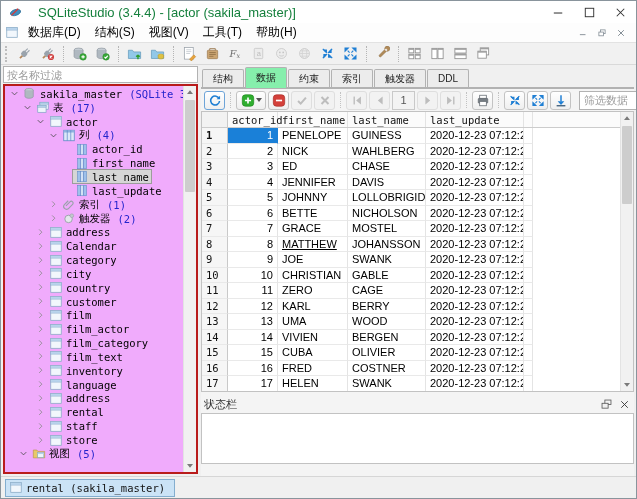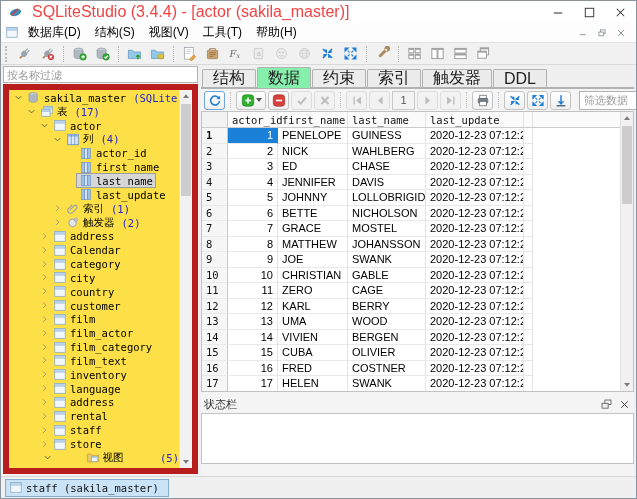--- a/index.html
+++ b/index.html
@@ -4,21 +4,21 @@
 <style>
   *{margin:0;padding:0;box-sizing:border-box}
   html,body{width:637px;height:499px;background:#e8e8e8}
   #window{position:relative;width:637px;height:499px;border:1px solid #89949c;background:#f0f0f0;
           font-family:"Liberation Sans",sans-serif;color:#000;overflow:hidden}
   .ic{display:inline-flex;align-items:center;justify-content:center}
   .ic svg{display:block}
 
   
   .titlebar{height:22px;background:#ffffff;display:flex;align-items:center;padding-left:6px}
-  .title-text{font-size:16px;margin-left:9px;color:#ef4444}
+  .title-text{font-size:13px;margin-left:15px;color:#15803d}
   .win-controls{margin-left:auto;display:flex;height:22px}
   .win-btn{width:31px;height:22px;display:flex;align-items:center;justify-content:center}
 
   
   .menubar{height:19px;background:#fdfdfd;display:flex;align-items:center;padding-left:2px;font-size:12px}
   .menu-item{padding:1px 7px;white-space:nowrap}
   .mdi-controls{margin-left:auto;display:flex;gap:8px;padding-right:10px;align-items:center}
 
   
   .toolbar{height:23px;background:#f1f1f1;border-top:1px solid #e2e2e2;border-bottom:1px solid #d9d9d9;
@@ -29,40 +29,40 @@
 
   
   .body{display:flex;height:411px}
   .sidebar{width:199px;display:flex;flex-direction:column;padding:1px 2px 2px 2px}
   .panel-header{height:18px;display:flex;align-items:center;font-size:11px;color:#333;padding:0 3px}
   .panel-icons{margin-left:auto;display:flex;gap:4px}
   .panel-icons .ic{width:14px;height:14px}
   .filter-input{height:17px;margin:0 0 1px 0;border:1px solid #b2b2b2;background:#fff;font-size:11px;
                 padding:0 3px;font-family:"Liberation Sans",sans-serif;width:100%}
   .filter-input::placeholder{color:#9a9a9a}
-  .tree{flex:1;background:#fde047;border:6px solid #b91c1c;display:flex;overflow:hidden}
+  .tree{flex:1;background:#f0abfc;border:2px solid #b91c1c;display:flex;overflow:hidden}
   .tree-rows{flex:1;padding-top:1px;overflow:hidden}
   .tree-row{height:13.85px;display:flex;align-items:center;white-space:nowrap;
             font-family:"DejaVu Sans Mono",monospace;font-size:10.5px}
   .chev{width:13px;height:13px;flex:none;display:flex;align-items:center;justify-content:center}
   .tree-icon{width:15px;height:14px;flex:none;margin-right:3px}
   .lab{display:flex;align-items:center;padding:0 2px;height:13px}
   .lab.sel{background:#d6d6d6;outline:1px solid #9c9c9c}
   .suffix-blue{color:#2323cc;margin-left:5px}
 
   
   .vscroll{width:13px;background:#f1f1f1;border-left:1px solid #e3e3e3;display:flex;flex-direction:column;flex:none}
   .vs-arrow{height:13px;display:flex;align-items:center;justify-content:center}
   .vs-track{flex:1;position:relative}
   .vs-thumb{position:absolute;left:1px;right:1px;background:#cdcdcd;border-radius:1px}
 
   
   .main{flex:1;display:flex;flex-direction:column;min-width:0;padding:1px 2px 0 1px}
   .obj-tabs{height:21px;display:flex;align-items:flex-end;padding-left:1px}
-  .tab{height:18px;padding:0 10px;font-size:16px;display:flex;align-items:center;background:#ececec;
+  .tab{height:18px;padding:0 10px;font-size:10px;display:flex;align-items:center;background:#ececec;
        border:1px solid #b2b2b2;border-bottom:none;margin-right:1px;border-radius:2px 2px 0 0;color:#222}
   .tab.active{height:21px;background:#86efac;margin-bottom:-1px;z-index:2;position:relative}
   .obj-pane{flex:1;border-top:1px solid #b2b2b2;background:#f4f4f4;display:flex;flex-direction:column;min-height:0}
   .view-tabs{height:20px;display:flex;align-items:flex-end;padding-left:1px;padding-top:1px}
   .vtab{height:17px;padding:0 9px;font-size:11.5px;display:flex;align-items:center;background:#ececec;
         border:1px solid #b2b2b2;border-bottom:none;margin-right:1px;border-radius:2px 2px 0 0;color:#222}
   .vtab.active{height:19px;background:#f4f4f4;margin-bottom:-1px;z-index:2;position:relative}
   .view-pane{flex:1;border-top:1px solid #b2b2b2;display:flex;flex-direction:column;min-height:0}
 
   
@@ -793,21 +793,21 @@
               <span class="lab">
                 <span class="ic tree-icon" style="width: 14px; height: 13px;">
                   <svg width="15" height="15" viewBox="0 0 16 16">
                     <rect x="2" y="2.5" width="12" height="11" fill="#f2f7fc" stroke="#8aaac6" stroke-width=".9"></rect>
                     <rect x="2" y="2.5" width="12" height="2.8" fill="#b9d4ec" stroke="#8aaac6" stroke-width=".5"></rect>
                   </svg>
                 </span>
                 <span>store</span>
               </span>
             </div>
-            <div class="tree-row" style="padding-left: 32px; justify-content: space-between;">
+            <div class="tree-row" style="padding-left: 12px;">
               <span class="chev">
                 <svg width="11" height="11" viewBox="0 0 16 16">
                   <polyline points="4,6 8,10 12,6" fill="none" stroke="#4a4a4a" stroke-width="1.2"></polyline>
                 </svg>
               </span>
               <span class="lab">
                 <span class="ic tree-icon" style="width: 14px; height: 13px;">
                   <svg width="15" height="15" viewBox="0 0 16 16">
                     <path d="M1.5 4h4l1.3 1.6h7.7V13H1.5z" fill="#e8c96a" stroke="#b69346" stroke-width=".7"></path>
                     <rect x="6.5" y="7" width="7" height="5.5" fill="#eef5fb" stroke="#7fa4c4" stroke-width=".7"></rect>
@@ -1027,21 +1027,21 @@
                   <span class="gutter c" style="width: 26px;">7</span>
                   <span class="c num" style="width: 50px;">7</span>
                   <span class="c" style="width: 70px;">GRACE</span>
                   <span class="c" style="width: 78px;">MOSTEL</span>
                   <span class="c" style="width: 98px;">2020-12-23 07:12:29</span>
                   <span class="c g-fill"></span>
                 </div>
                 <div class="g-row">
                   <span class="gutter c" style="width: 26px;">8</span>
                   <span class="c num" style="width: 50px;">8</span>
-                  <span class="c" style="width: 70px;">MATTHEW</span>
+                  <span class="c" style="width: 70px; text-decoration: underline;">MATTHEW</span>
                   <span class="c" style="width: 78px;">JOHANSSON</span>
                   <span class="c" style="width: 98px;">2020-12-23 07:12:29</span>
                   <span class="c g-fill"></span>
                 </div>
                 <div class="g-row">
                   <span class="gutter c" style="width: 26px;">9</span>
                   <span class="c num" style="width: 50px;">9</span>
                   <span class="c" style="width: 70px;">JOE</span>
                   <span class="c" style="width: 78px;">SWANK</span>
                   <span class="c" style="width: 98px;">2020-12-23 07:12:29</span>
@@ -1154,17 +1154,17 @@
   </div>
 
   <div class="taskbar">
     <div class="task-item">
       <span class="ic" style="width:14px;height:13px">
           <svg width="15" height="15" viewBox="0 0 16 16">
             <rect x="2" y="2.5" width="12" height="11" fill="#f2f7fc" stroke="#8aaac6" stroke-width=".9"></rect>
             <rect x="2" y="2.5" width="12" height="2.8" fill="#b9d4ec" stroke="#8aaac6" stroke-width=".5"></rect>
           </svg>
         </span>
-      <span>staff (sakila_master)</span>
+      <span>rental (sakila_master)</span>
     </div>
   </div>
 
 </div>
 
 </body></html>

